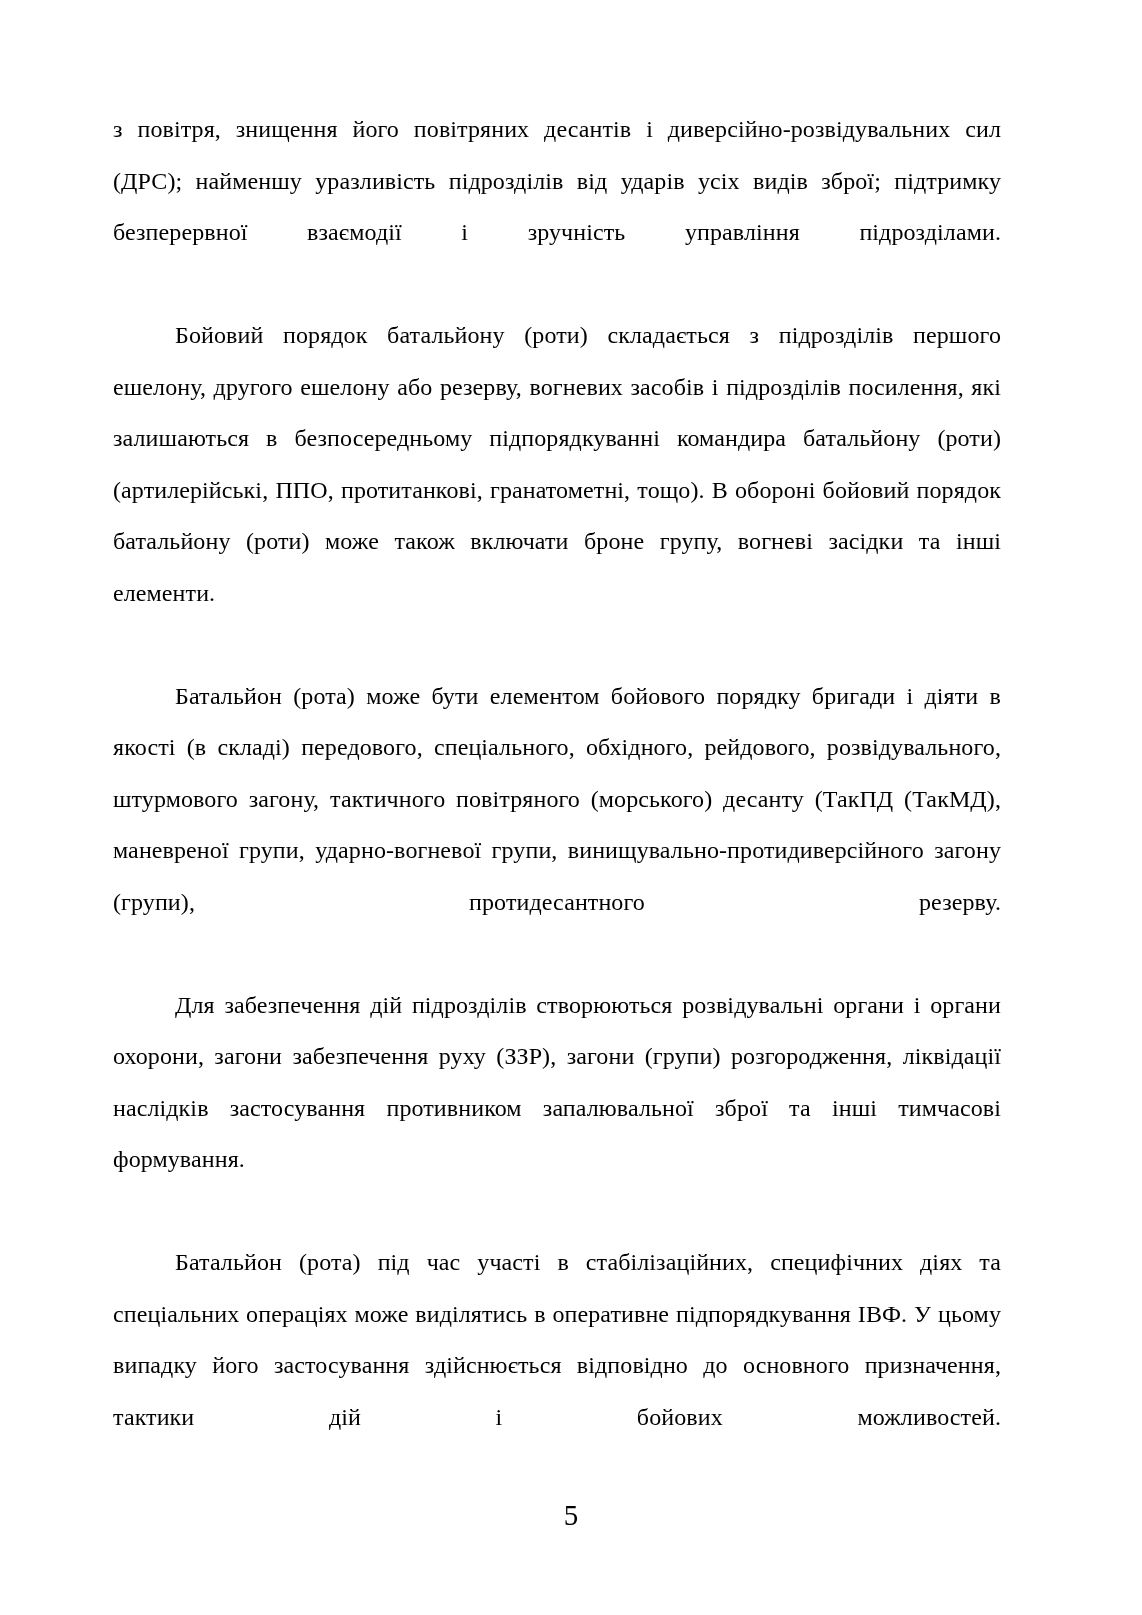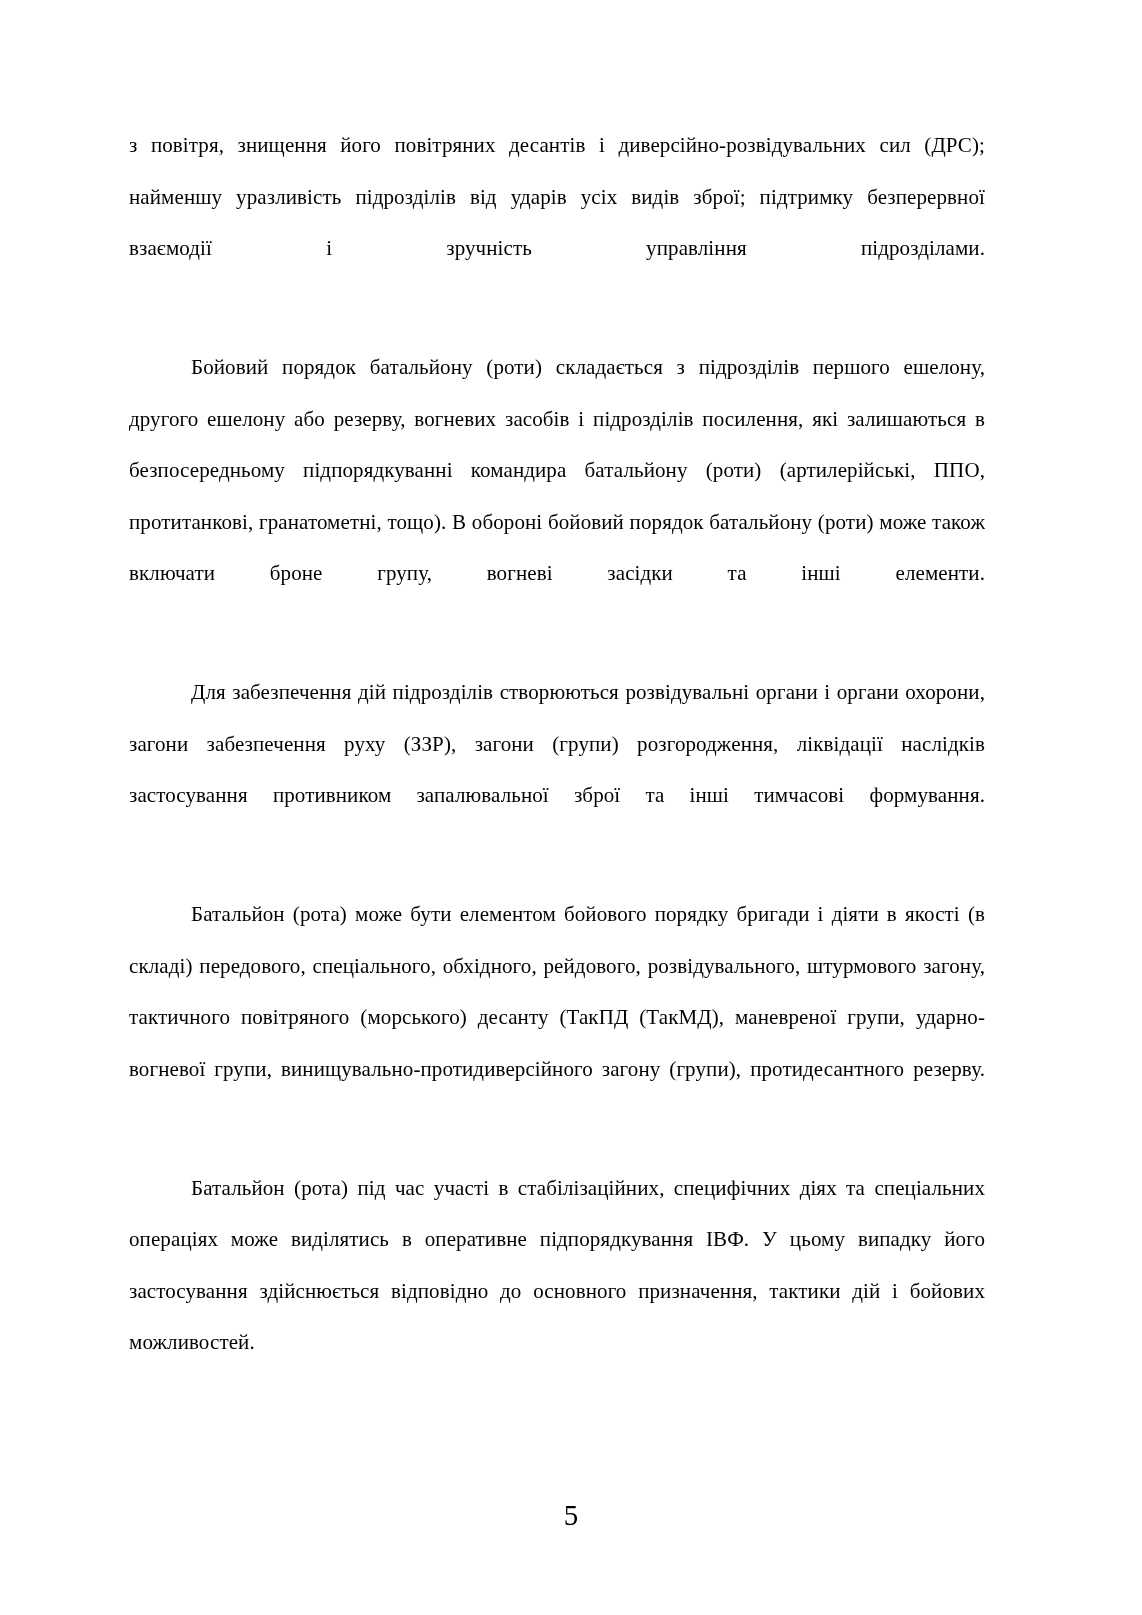--- a/index.html
+++ b/index.html
@@ -19,24 +19,24 @@
     background: #ffffff;
     overflow: hidden;
   }
   .text-column {
     position: absolute;
     left: 113px;
     top: 104px;
     width: 888px;
   }
   p.para {
-    margin: 16px;
+    margin: 0;
     text-align: justify;
     text-justify: inter-word;
-    font-size: 21px;
+    font-size: 24px;
     line-height: 51.5px;
     letter-spacing: 0.1px;
     word-spacing: 0.2px;
   }
   p.para.indent {
     text-indent: 62px;
   }
   p.para .lead {
     font-weight: normal;
   }
@@ -60,23 +60,23 @@
 <body>
 
 <div class="page">
 
   <div class="text-column">
 
     <p class="para"><span>з повітря, знищення його повітряних десантів і диверсійно-розвідувальних сил (ДРС); найменшу уразливість підрозділів від ударів усіх видів зброї; підтримку безперервної взаємодії і зручність управління підрозділами.</span></p>
 
     <p class="para indent"><span class="lead">Бойовий порядок батальйону (роти)</span><span> складається з підрозділів першого ешелону, другого ешелону або резерву, вогневих засобів і підрозділів посилення, які залишаються в безпосередньому підпорядкуванні командира батальйону (роти) (артилерійські, ППО, протитанкові, гранатометні, тощо). В обороні бойовий порядок батальйону (роти) може також включати броне групу, вогневі засідки та інші елементи.</span></p>
 
+    <p class="para indent"><span>Батальйон (рота) може бути елементом бойового порядку бригади і діяти в якості (в складі) передового, спеціального, обхідного, рейдового, розвідувального, штурмового загону, тактичного повітряного (морського) десанту (ТакПД (ТакМД), маневреної групи, ударно-вогневої групи, винищувально-протидиверсійного загону (групи), протидесантного резерву.</span></p>
+
     <p class="para indent"><span>Для забезпечення дій підрозділів створюються розвідувальні органи і органи охорони, загони забезпечення руху (ЗЗР), загони (групи) розгородження, ліквідації наслідків застосування противником запалювальної зброї та інші тимчасові формування.</span></p>
-
-    <p class="para indent"><span>Батальйон (рота) може бути елементом бойового порядку бригади і діяти в якості (в складі) передового, спеціального, обхідного, рейдового, розвідувального, штурмового загону, тактичного повітряного (морського) десанту (ТакПД (ТакМД), маневреної групи, ударно-вогневої групи, винищувально-протидиверсійного загону (групи), протидесантного резерву.</span></p>
 
     <p class="para indent"><span>Батальйон (рота) під час участі в стабілізаційних, специфічних діях та спеціальних операціях може виділятись в оперативне підпорядкування ІВФ. У цьому випадку його застосування здійснюється відповідно до основного призначення, тактики дій і бойових можливостей.</span></p>
 
   </div>
 
   <div class="page-number">5</div>
 
 </div>
 
 </body></html>

